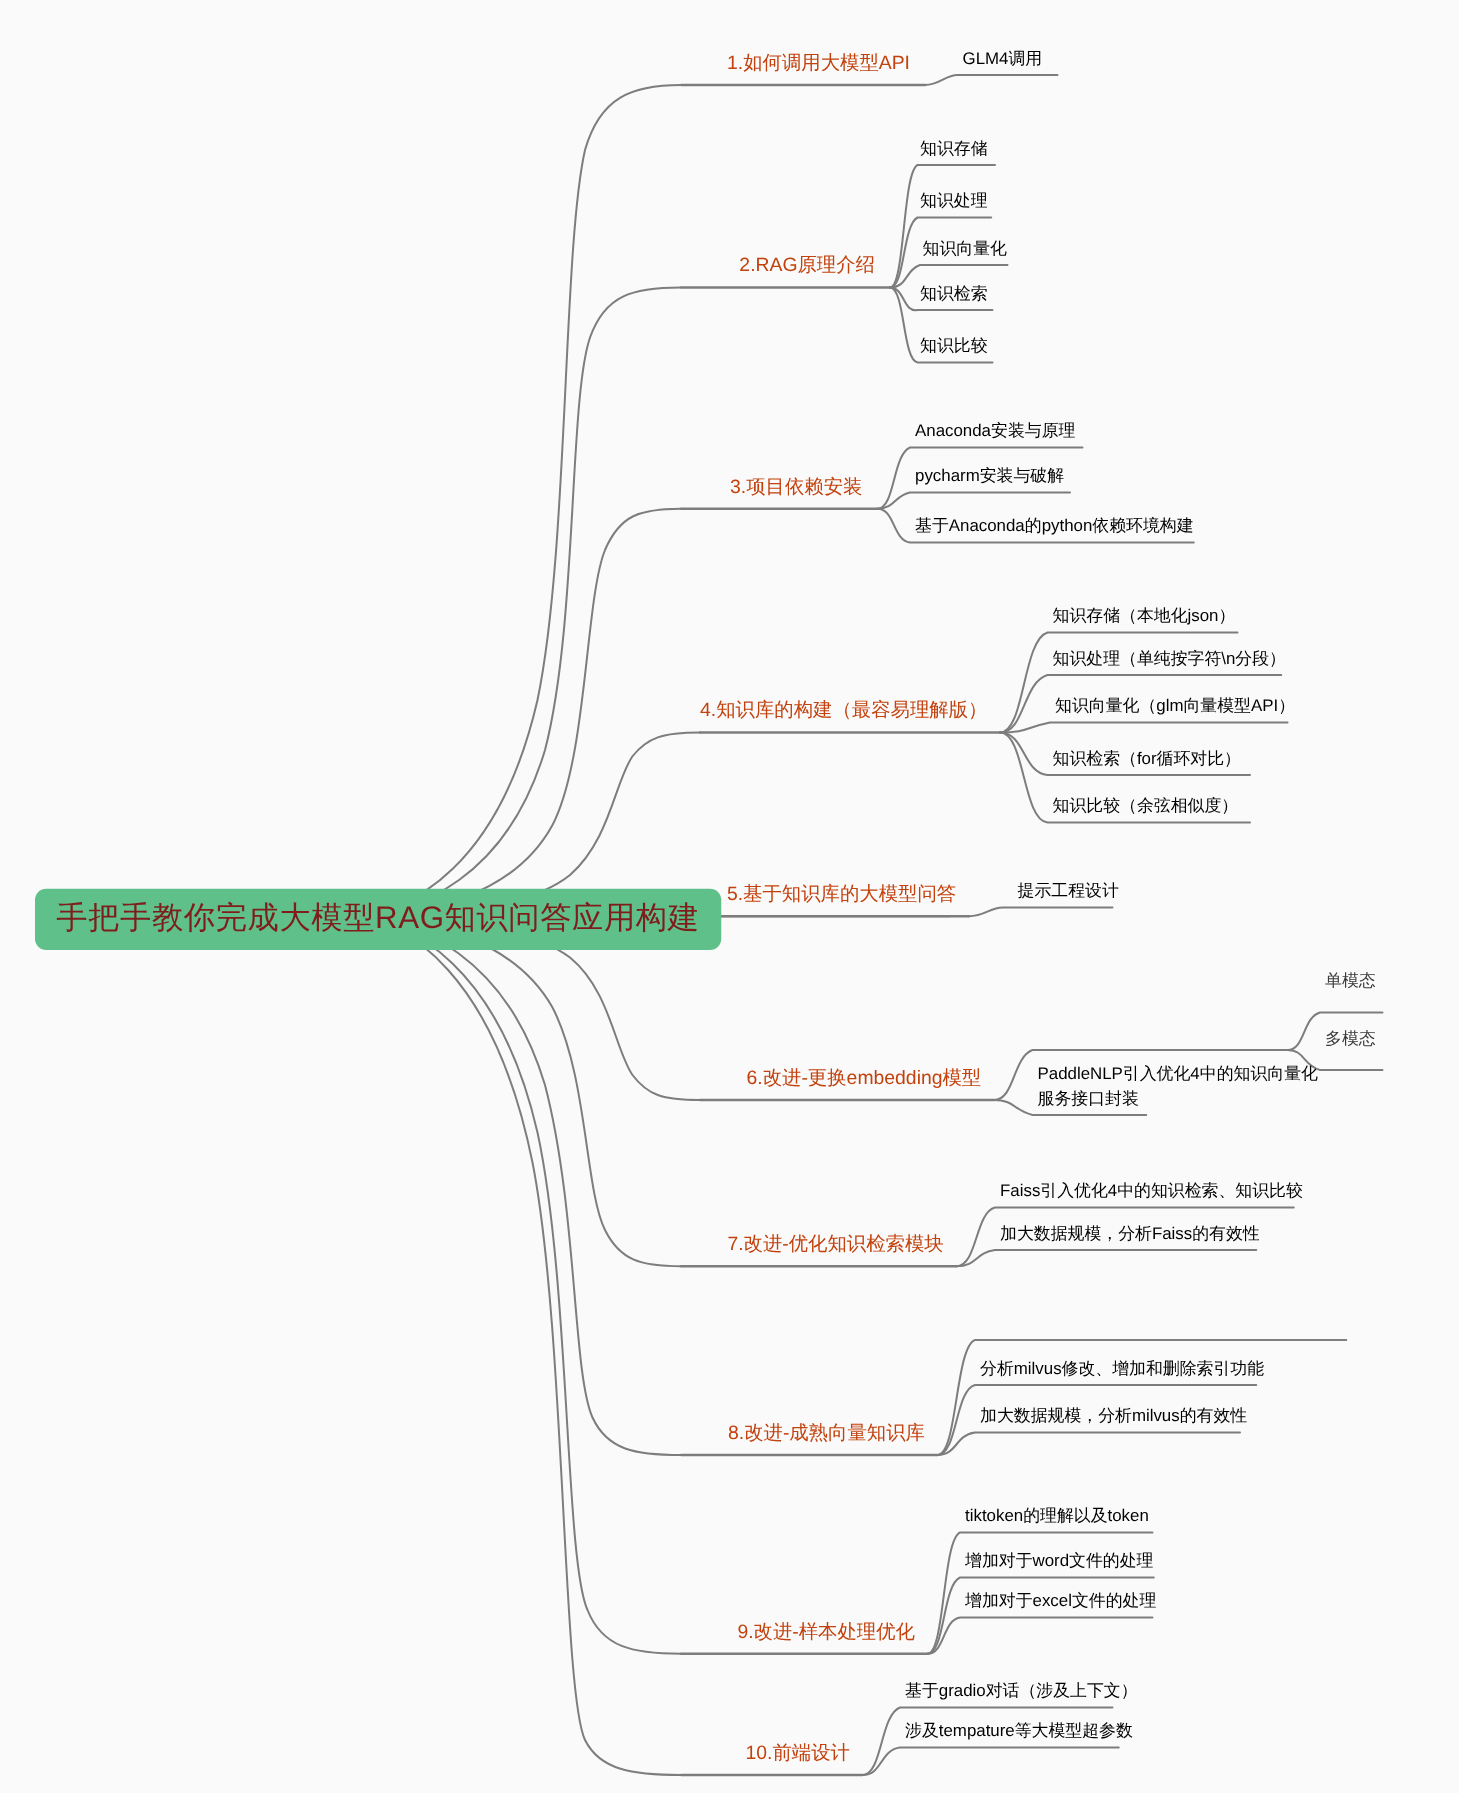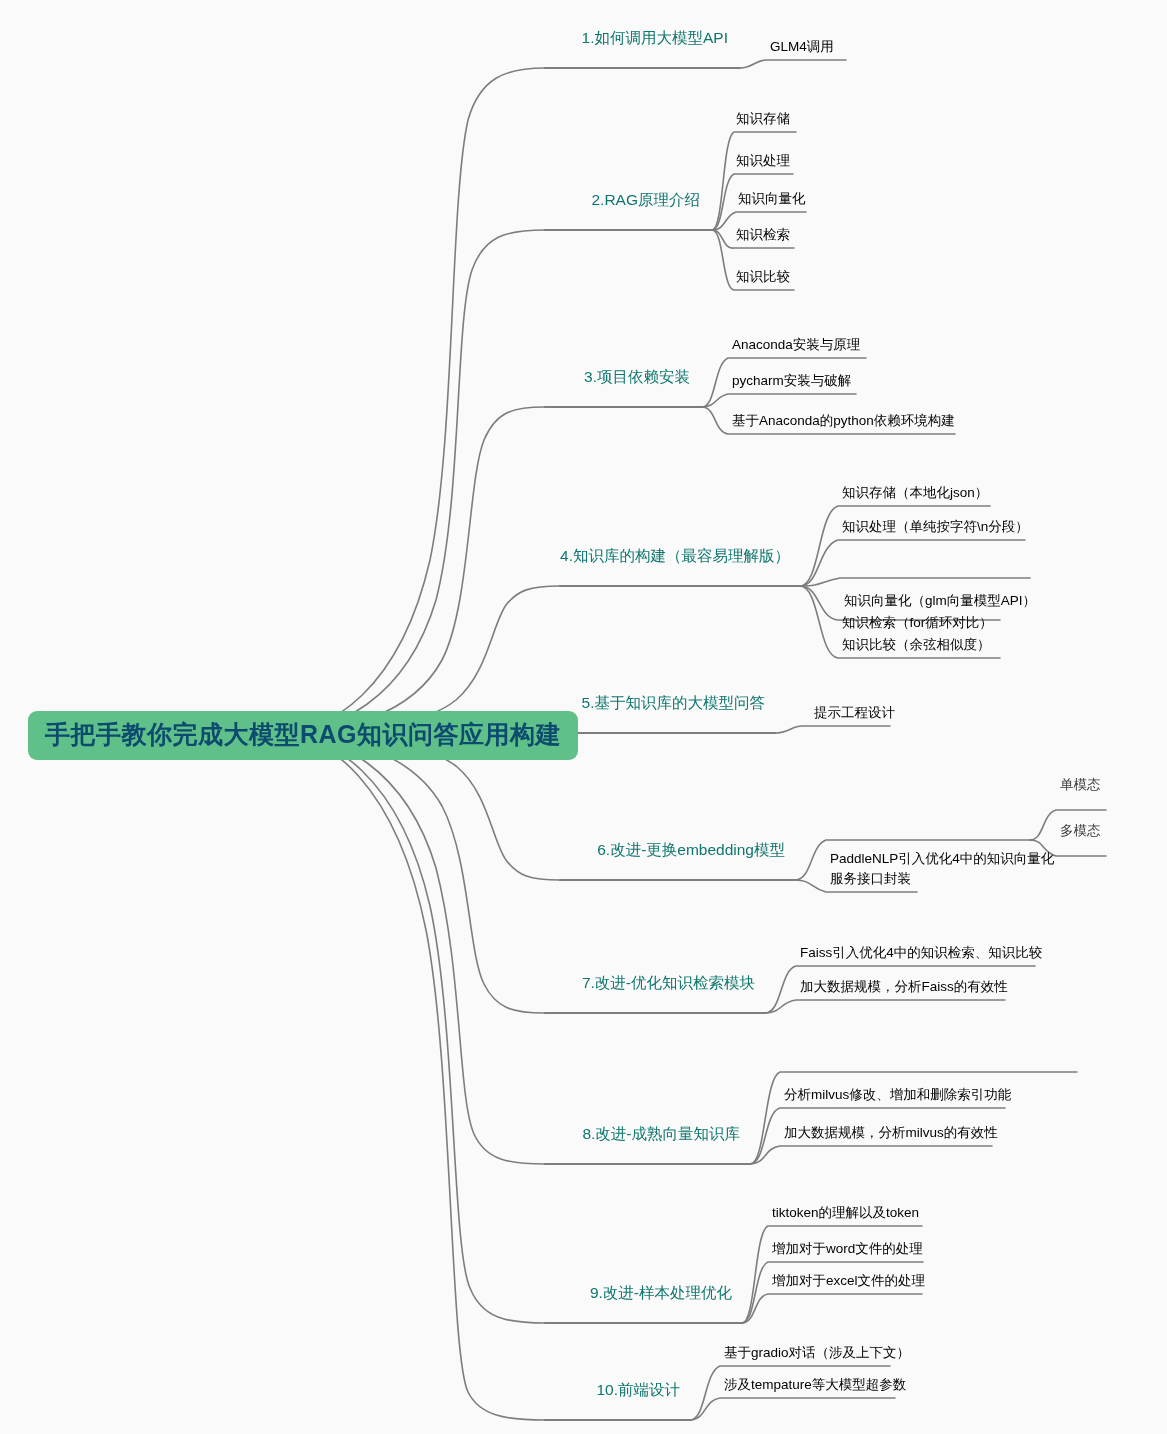--- a/index.html
+++ b/index.html
@@ -25,35 +25,35 @@
   }
   .node {
     position: absolute;
     white-space: nowrap;
     color: #3c3c3c;
   }
   
   #root-node {
     position: absolute;
     background: #5fc08a;
-    color: #0c4a6e;
+    color: #7f1d1d;
     border-radius: 9px;
     font-size: 25px;
-    font-weight: bold;
+    font-weight: normal;
     letter-spacing: 0.5px;
     padding: 11px 17px 13px 17px;
     line-height: 1.0;
     box-sizing: border-box;
     white-space: nowrap;
   }
   .lvl1 {
     font-size: 15.5px;
-    color: #0f766e;
+    color: #c2410c;
     transform: translate(-100%, -100%);
-    padding-bottom: 19px;
+    padding-bottom: 7px;
   }
   .lvl2 {
     font-size: 13.5px;
     color: #000000;
     transform: translateY(-100%);
     padding-bottom: 4px;
     padding-left: 2px;
   }
   .lvl3 {
     font-size: 13.5px;
@@ -156,22 +156,22 @@
   <div class="node lvl2" style="left:736px; top:212px;">知识向量化</div>
   <div class="node lvl2" style="left:734px; top:248px;">知识检索</div>
   <div class="node lvl2" style="left:734px; top:290px;font-family:Liberation Serif, serif;">知识比较</div>
 
   <div class="node lvl2" style="left:730px; top:358px;">Anaconda安装与原理</div>
   <div class="node lvl2" style="left:730px; top:394px;">pycharm安装与破解</div>
   <div class="node lvl2" style="left:730px; top:434px;">基于Anaconda的python依赖环境构建</div>
 
   <div class="node lvl2" style="left:840px; top:506px;">知识存储（本地化json）</div>
   <div class="node lvl2" style="left:840px; top:540px;">知识处理（单纯按字符\n分段）</div>
-  <div class="node lvl2" style="left:842px; top:578px;margin-top:36px;">知识向量化（glm向量模型API）</div>
-  <div class="node lvl2" style="left:840px; top:636px;">知识检索（for循环对比）</div>
+  <div class="node lvl2" style="left:842px; top:578px;">知识向量化（glm向量模型API）</div>
+  <div class="node lvl2" style="left:840px; top:620px;">知识检索（for循环对比）</div>
   <div class="node lvl2" style="left:840px; top:658px;">知识比较（余弦相似度）</div>
 
   <div class="node lvl2" style="left:812px; top:726px;">提示工程设计</div>
 
   <div class="node lvl2" style="left:828px; top:840px;margin-top:32px;">PaddleNLP引入优化4中的知识向量化</div>
   <div class="node lvl2" style="left:828px; top:892px;">服务接口封装</div>
 
   <div class="node lvl3" style="left:1058px; top:810px;">单模态</div>
   <div class="node lvl3" style="left:1058px; top:856px;">多模态</div>
 

